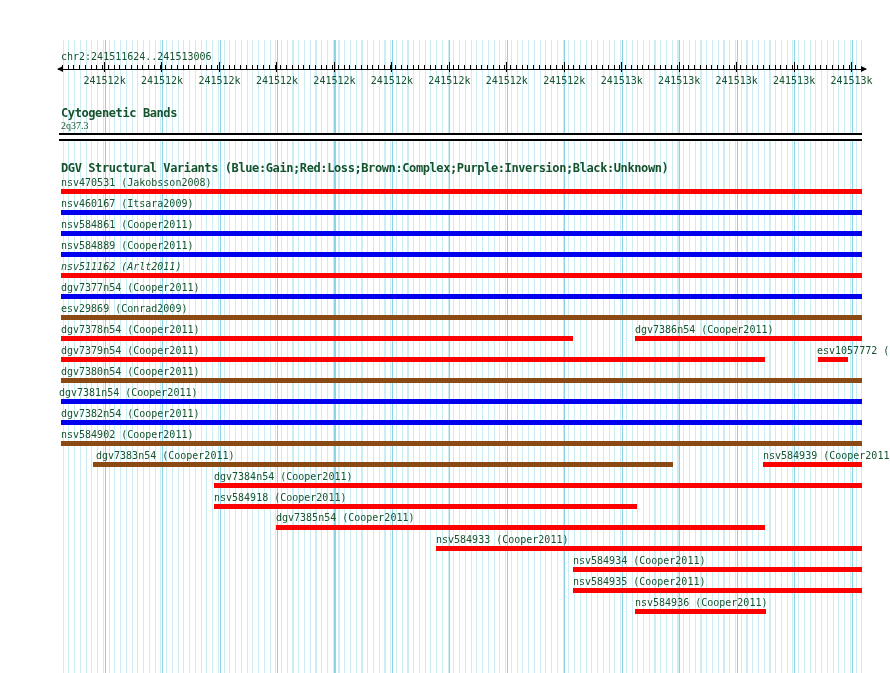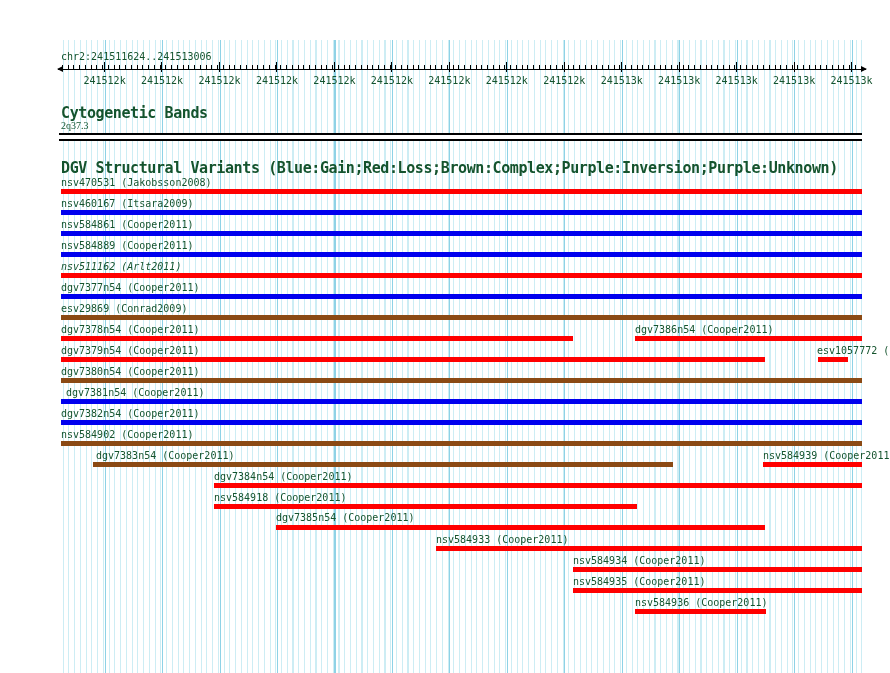--- a/index.html
+++ b/index.html
@@ -8,21 +8,21 @@
     font-family:"DejaVu Sans Mono",monospace;color:#14532d;margin-top:40px;
   }
   
   #stripes{
     position:absolute;left:58px;top:0;width:808px;height:673px;
     background-image:
       repeating-linear-gradient(90deg, transparent 0px, transparent 46.6px, #8ed2e6 46.6px, #8ed2e6 47.7px, transparent 47.7px, transparent 57.46px),
       repeating-linear-gradient(90deg, transparent 0px, transparent 4.65px, #cdedf4 4.65px, #cdedf4 5.746px);
   }
   .txt{position:absolute;font-size:10px;line-height:12px;white-space:pre;}
-  .hdr{position:absolute;font-size:15px;line-height:13px;font-weight:bold;white-space:pre;letter-spacing:-0.4px;}
+  .hdr{position:absolute;font-size:12px;line-height:13px;font-weight:bold;white-space:pre;letter-spacing:-0.4px;}
   
   #ruler-line{position:absolute;left:58px;top:29px;width:808px;height:1px;background:#000;}
   #ruler-minor-ticks{position:absolute;left:62px;top:25px;width:796px;height:4px;
     background:repeating-linear-gradient(90deg,#000 0 1px,transparent 1px 5.746px);}
   #ruler-major-ticks{position:absolute;left:104px;top:22px;width:753px;height:10px;
     background:repeating-linear-gradient(90deg,#000 0 1px,transparent 1px 57.46px);}
   .arrow{position:absolute;top:26px;width:0;height:0;border-top:3.5px solid transparent;border-bottom:3.5px solid transparent;}
   #arrow-left{left:57px;border-right:6px solid #000;}
   #arrow-right{left:861px;border-left:6px solid #000;}
   .tick-label{position:absolute;top:35px;width:48px;text-align:center;font-size:10px;line-height:12px;}
@@ -64,21 +64,21 @@
         <div class="tick-label" style="left: 712.66px;">241513k</div>
         <div class="tick-label" style="left: 770.12px;">241513k</div>
         <div class="tick-label" style="left: 827.58px;">241513k</div>
       </div>
   </div>
 
   <div class="hdr" style="left:61px;top:67px;">Cytogenetic Bands</div>
   <div class="txt" style="left:61px;top:80px;font-family:Liberation Serif, serif;">2q37.3</div>
   <div id="cyto-band-rect"></div>
 
-  <div class="hdr" style="left:61px;top:122px;">DGV Structural Variants (Blue:Gain;Red:Loss;Brown:Complex;Purple:Inversion;Purple:Unknown)</div>
+  <div class="hdr" style="left:61px;top:122px;">DGV Structural Variants (Blue:Gain;Red:Loss;Brown:Complex;Purple:Inversion;Black:Unknown)</div>
   <div id="variant-rows">
       <div class="v-label" style="left: 61px; top: 137px; max-width: 829px;">nsv470531 (Jakobsson2008)</div>
       <div class="v-bar" style="left: 61px; top: 149px; width: 801px; background: rgb(255, 0, 0);"></div>
       <div class="v-label" style="left: 61px; top: 158px; max-width: 829px;">nsv460167 (Itsara2009)</div>
       <div class="v-bar" style="left: 61px; top: 170px; width: 801px; background: rgb(0, 0, 238);"></div>
       <div class="v-label" style="left: 61px; top: 179px; max-width: 829px;">nsv584861 (Cooper2011)</div>
       <div class="v-bar" style="left: 61px; top: 191px; width: 801px; background: rgb(0, 0, 238);"></div>
       <div class="v-label" style="left: 61px; top: 200px; max-width: 829px;">nsv584889 (Cooper2011)</div>
       <div class="v-bar" style="left: 61px; top: 212px; width: 801px; background: rgb(0, 0, 238);"></div>
       <div class="v-label" style="left: 61px; top: 221px; max-width: 829px; font-style: italic;">nsv511162 (Arlt2011)</div>
@@ -90,21 +90,21 @@
       <div class="v-label" style="left: 61px; top: 284px; max-width: 829px;">dgv7378n54 (Cooper2011)</div>
       <div class="v-bar" style="left: 61px; top: 296px; width: 512px; background: rgb(255, 0, 0);"></div>
       <div class="v-label" style="left: 635px; top: 284px; max-width: 255px;">dgv7386n54 (Cooper2011)</div>
       <div class="v-bar" style="left: 635px; top: 296px; width: 227px; background: rgb(255, 0, 0);"></div>
       <div class="v-label" style="left: 61px; top: 305px; max-width: 829px;">dgv7379n54 (Cooper2011)</div>
       <div class="v-bar" style="left: 61px; top: 317px; width: 704px; background: rgb(255, 0, 0);"></div>
       <div class="v-label" style="left: 817px; top: 305px; max-width: 73px;">esv1057772 (</div>
       <div class="v-bar" style="left: 818px; top: 317px; width: 30px; background: rgb(255, 0, 0);"></div>
       <div class="v-label" style="left: 61px; top: 326px; max-width: 829px;">dgv7380n54 (Cooper2011)</div>
       <div class="v-bar" style="left: 61px; top: 338px; width: 801px; background: rgb(139, 74, 20);"></div>
-      <div class="v-label" style="left: 66px; top: 347px; max-width: 829px;">dgv7381n54 (Cooper2011)</div>
+      <div class="v-label" style="left: 59px; top: 347px; max-width: 829px;">dgv7381n54 (Cooper2011)</div>
       <div class="v-bar" style="left: 61px; top: 359px; width: 801px; background: rgb(0, 0, 238);"></div>
       <div class="v-label" style="left: 61px; top: 368px; max-width: 829px;">dgv7382n54 (Cooper2011)</div>
       <div class="v-bar" style="left: 61px; top: 380px; width: 801px; background: rgb(0, 0, 238);"></div>
       <div class="v-label" style="left: 61px; top: 389px; max-width: 829px;">nsv584902 (Cooper2011)</div>
       <div class="v-bar" style="left: 61px; top: 401px; width: 801px; background: rgb(139, 74, 20);"></div>
       <div class="v-label" style="left: 96px; top: 410px; max-width: 794px;">dgv7383n54 (Cooper2011)</div>
       <div class="v-bar" style="left: 93px; top: 422px; width: 580px; background: rgb(139, 74, 20);"></div>
       <div class="v-label" style="left: 763px; top: 410px; max-width: 127px;">nsv584939 (Cooper2011</div>
       <div class="v-bar" style="left: 763px; top: 422px; width: 99px; background: rgb(255, 0, 0);"></div>
       <div class="v-label" style="left: 214px; top: 431px; max-width: 676px;">dgv7384n54 (Cooper2011)</div>

